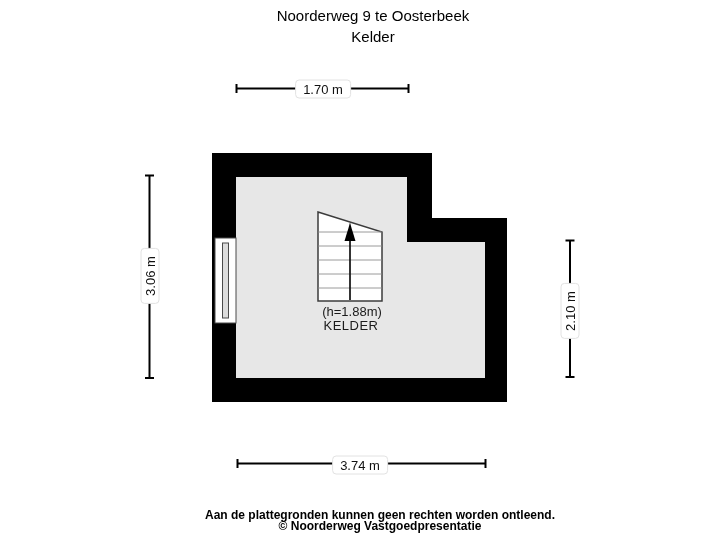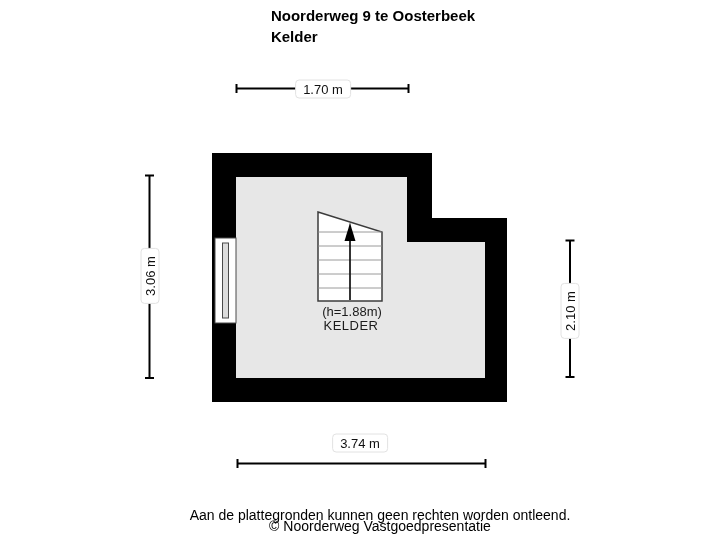--- a/index.html
+++ b/index.html
@@ -3,39 +3,39 @@
 <meta charset="utf-8">
 <style>
   html,body{margin:0;padding:0;background:#fff;}
   .canvas{
     position:relative;width:720px;height:540px;background:#ffffff;
     font-family:"Liberation Sans", sans-serif;color:#000;overflow:hidden;
   }
   .plan-svg{position:absolute;left:0;top:0;}
   .title{
     position:absolute;left:373px;top:5px;transform:translateX(-50%);
-    text-align:left;font-weight:bold;font-size:15px;line-height:21px;white-space:nowrap;
+    text-align:center;font-weight:normal;font-size:15px;line-height:21px;white-space:nowrap;
   }
   .dim-label{
     position:absolute;transform:translate(-50%,-50%);
     background:#ffffff;border:1px solid #e2e2e2;border-radius:4px;
     font-size:13px;line-height:15px;color:#111;padding:1px 7px;white-space:nowrap;
   }
   .dim-label.vert{transform:translate(-50%,-50%) rotate(-90deg);}
   .height-label{
     position:absolute;left:352px;top:311px;transform:translate(-50%,-50%);
     font-size:13px;color:#1a1a1a;white-space:nowrap;
   }
   .room-label{
     position:absolute;left:351px;top:325px;transform:translate(-50%,-50%);
     font-size:13px;letter-spacing:0.5px;color:#1a1a1a;white-space:nowrap;
   }
   .footer{
     position:absolute;left:380px;top:510px;transform:translateX(-50%);
-    text-align:center;font-size:14px;font-weight:normal;line-height:11px;white-space:nowrap;
+    text-align:center;font-size:12px;font-weight:bold;line-height:11px;white-space:nowrap;
   }
 </style>
 </head>
 <body>
 
 <div class="canvas">
 
   <div class="title">
     <div>Noorderweg 9 te Oosterbeek</div>
     <div>Kelder</div>
@@ -81,21 +81,21 @@
       </g>
       <g>
         <line x1="570" y1="240" x2="570" y2="377.5" stroke-width="2"></line>
         <line x1="565.5" y1="240.5" x2="574.5" y2="240.5" stroke-width="2"></line>
         <line x1="565.5" y1="377" x2="574.5" y2="377" stroke-width="2"></line>
       </g>
     </g>
   </svg>
 
   <div class="dim-label" style="left:323px;top:88.5px">1.70 m</div>
-  <div class="dim-label" style="left:360px;top:443px">3.74 m</div>
+  <div class="dim-label" style="left:360px;top:465px">3.74 m</div>
   <div class="dim-label vert" style="left:149.5px;top:275.5px">3.06 m</div>
   <div class="dim-label vert" style="left:570px;top:311px">2.10 m</div>
 
   <div class="height-label">(h=1.88m)</div>
   <div class="room-label">KELDER</div>
 
   <div class="footer">
     <div>Aan de plattegronden kunnen geen rechten worden ontleend.</div>
     <div>© Noorderweg Vastgoedpresentatie</div>
   </div>

